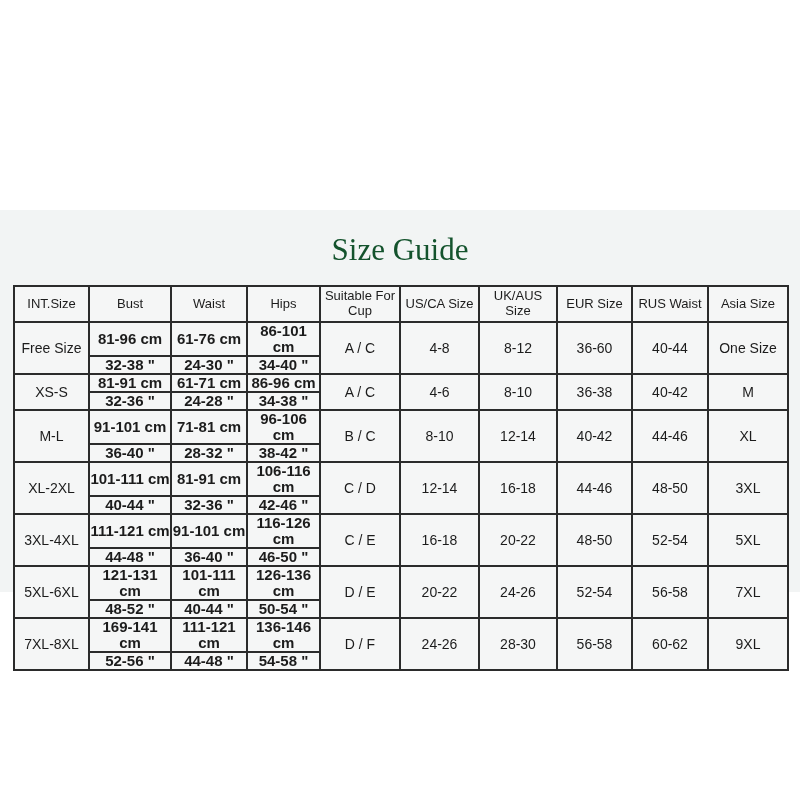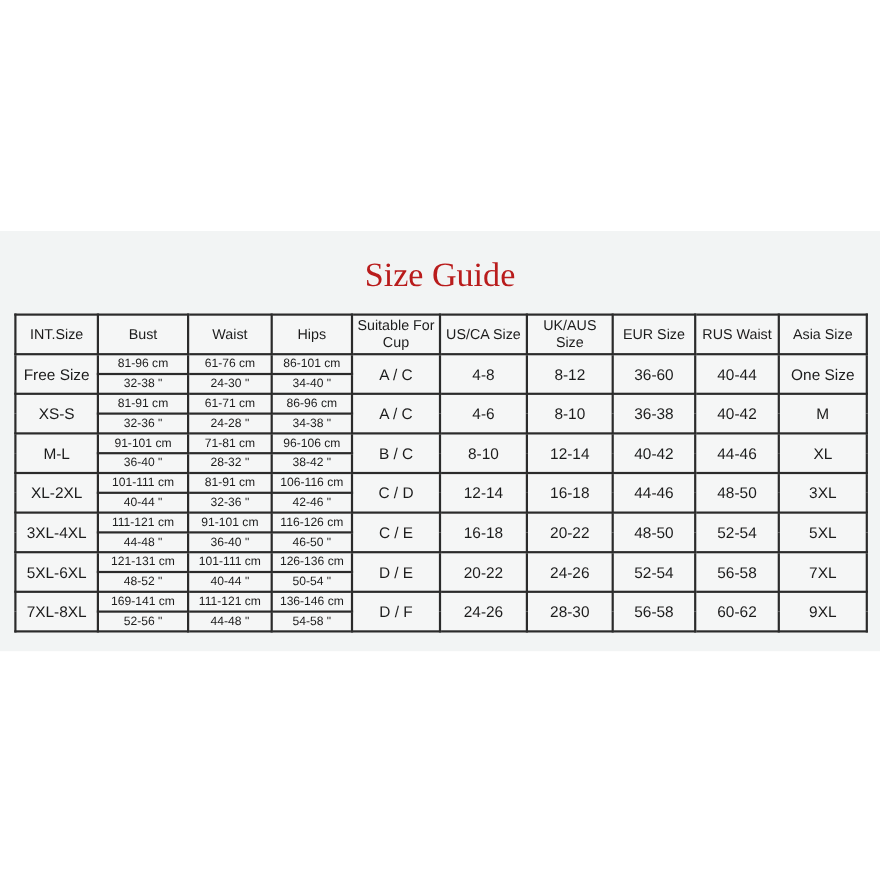--- a/index.html
+++ b/index.html
@@ -19,21 +19,21 @@
     height: 382px;
     background: #f2f4f4;
   }
   .title {
     margin: 0;
     padding-top: 22px;
     text-align: center;
     font-family: "Liberation Serif", "DejaVu Serif", serif;
     font-weight: 400;
     font-size: 31px;
-    color: #b91c1c;
+    color: #14532d;
   }
   table.size-table {
     border-collapse: collapse;
     table-layout: fixed;
     width: 774px;
     margin: 17px 0 0 13px;
     background: #f5f6f6;
   }
   table.size-table th,
   table.size-table td {
@@ -49,22 +49,23 @@
     font-weight: normal;
     line-height: 1.15;
   }
   td.c-int {
     font-size: 14px;
     font-weight: 400;
     border-radius: 17px;
   }
   td.c-cm, td.c-in {
     height: 16px;
-    font-size: 11px;
+    font-size: 15px;
     line-height: 16px;
+    font-weight: bold;
   }
   td.c-cm { border-bottom: 1px solid #333333; }
   td.c-in { border-top: 1px solid #333333; }
   td.c-val {
     font-size: 14px;
     font-weight: 400;
   }
 </style>
 </head>
 <body>

